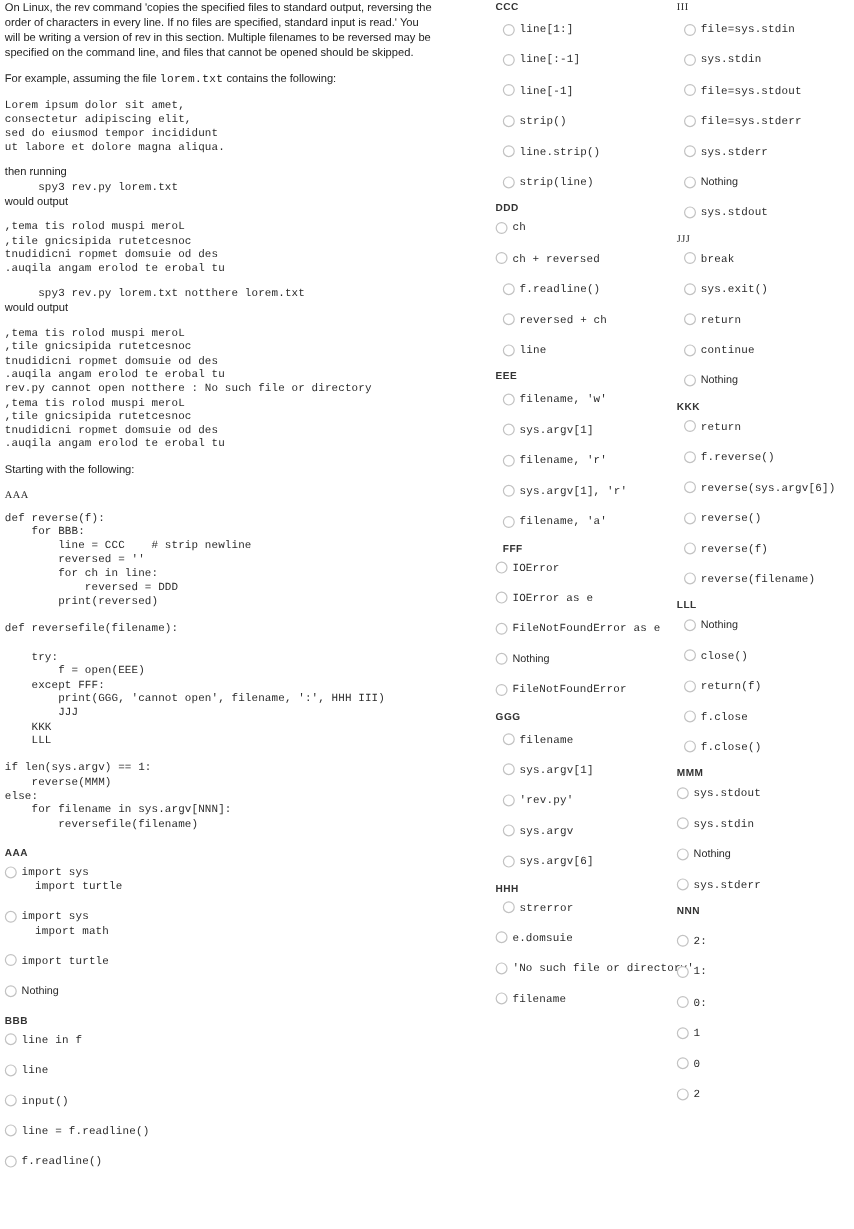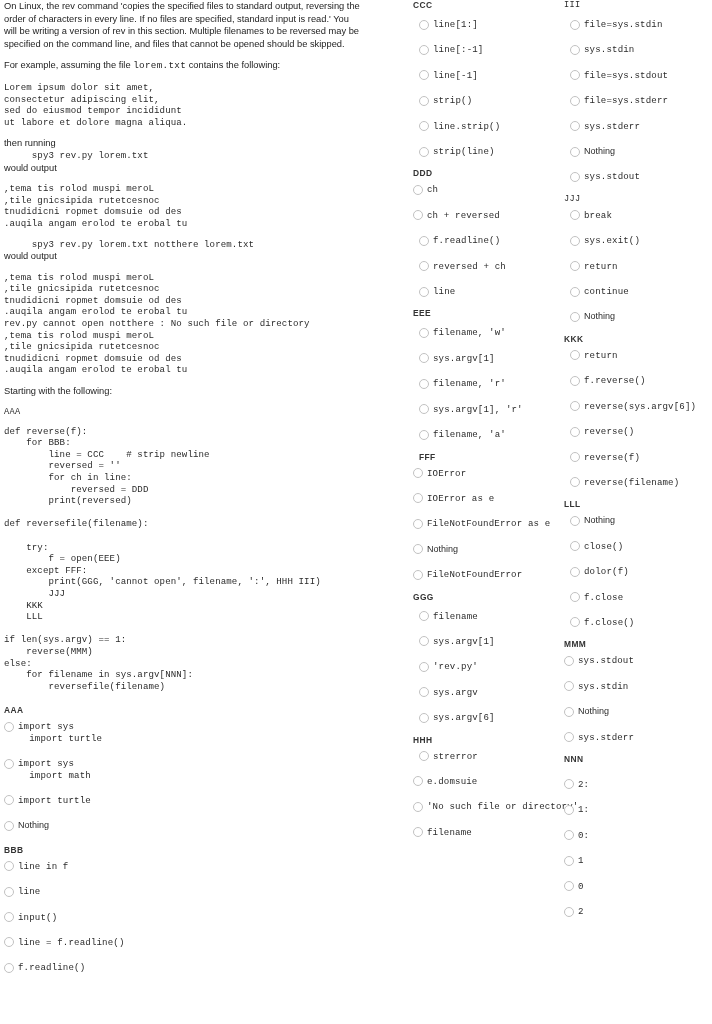--- a/index.html
+++ b/index.html
@@ -56,21 +56,21 @@
   .grp-label {
     font-family: "Liberation Sans", sans-serif;
     font-size: 8.4px;
     font-weight: 700;
     color: #333333;
     letter-spacing: 0.4px;
     margin: 0 0 6px 0;
     line-height: 10px;
   }
   .grp-label.code-label {
-    font-family: Liberation Mono, monospace;
+    font-family: Liberation Serif, serif;
     font-weight: 400;
     font-size: 8.6px;
     color: #2b2b2b;
   }
 
   
   .opt {
     display: flex;
     align-items: flex-start;
     margin: 0 0 14px 0;
@@ -460,21 +460,21 @@
       <div class="opt indent">
         <span class="radio"></span>
         <span class="opt-label sans">Nothing</span>
       </div>
       <div class="opt indent">
         <span class="radio"></span>
         <span class="opt-label">close()</span>
       </div>
       <div class="opt indent">
         <span class="radio"></span>
-        <span class="opt-label">dolor(f)</span>
+        <span class="opt-label">return(f)</span>
       </div>
       <div class="opt indent">
         <span class="radio"></span>
         <span class="opt-label">f.close</span>
       </div>
       <div class="opt indent xs">
         <span class="radio"></span>
         <span class="opt-label">f.close()</span>
       </div>
     </div>

